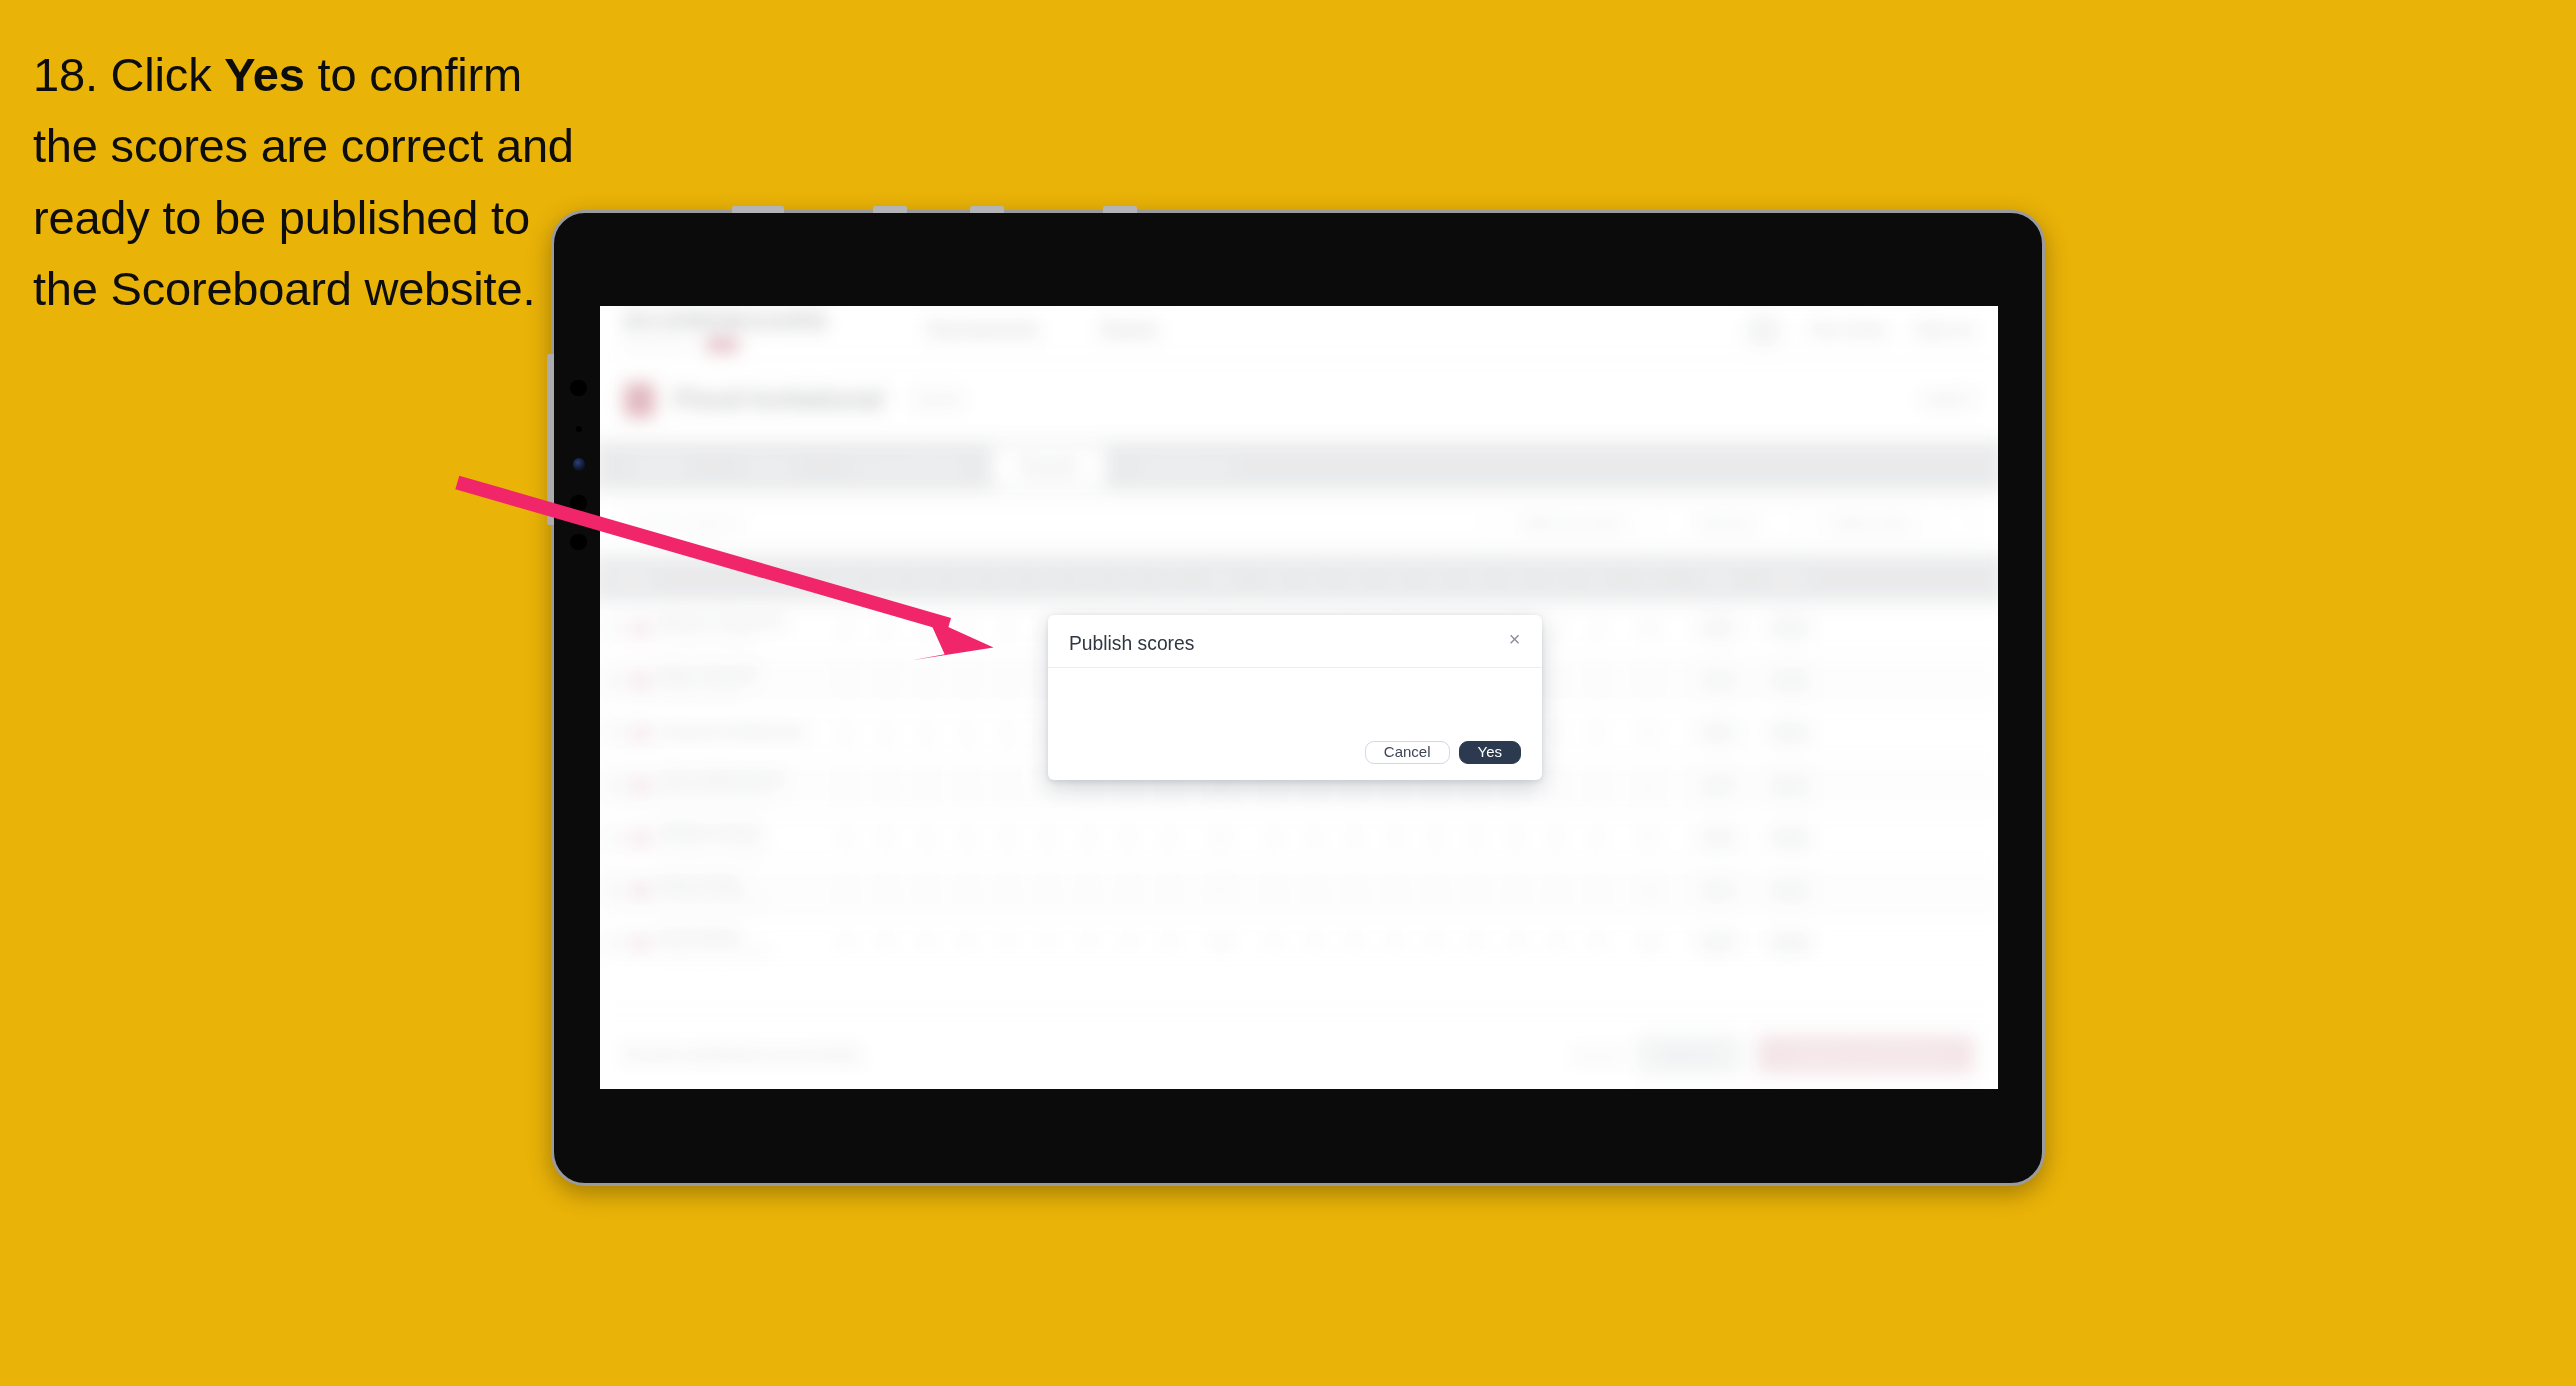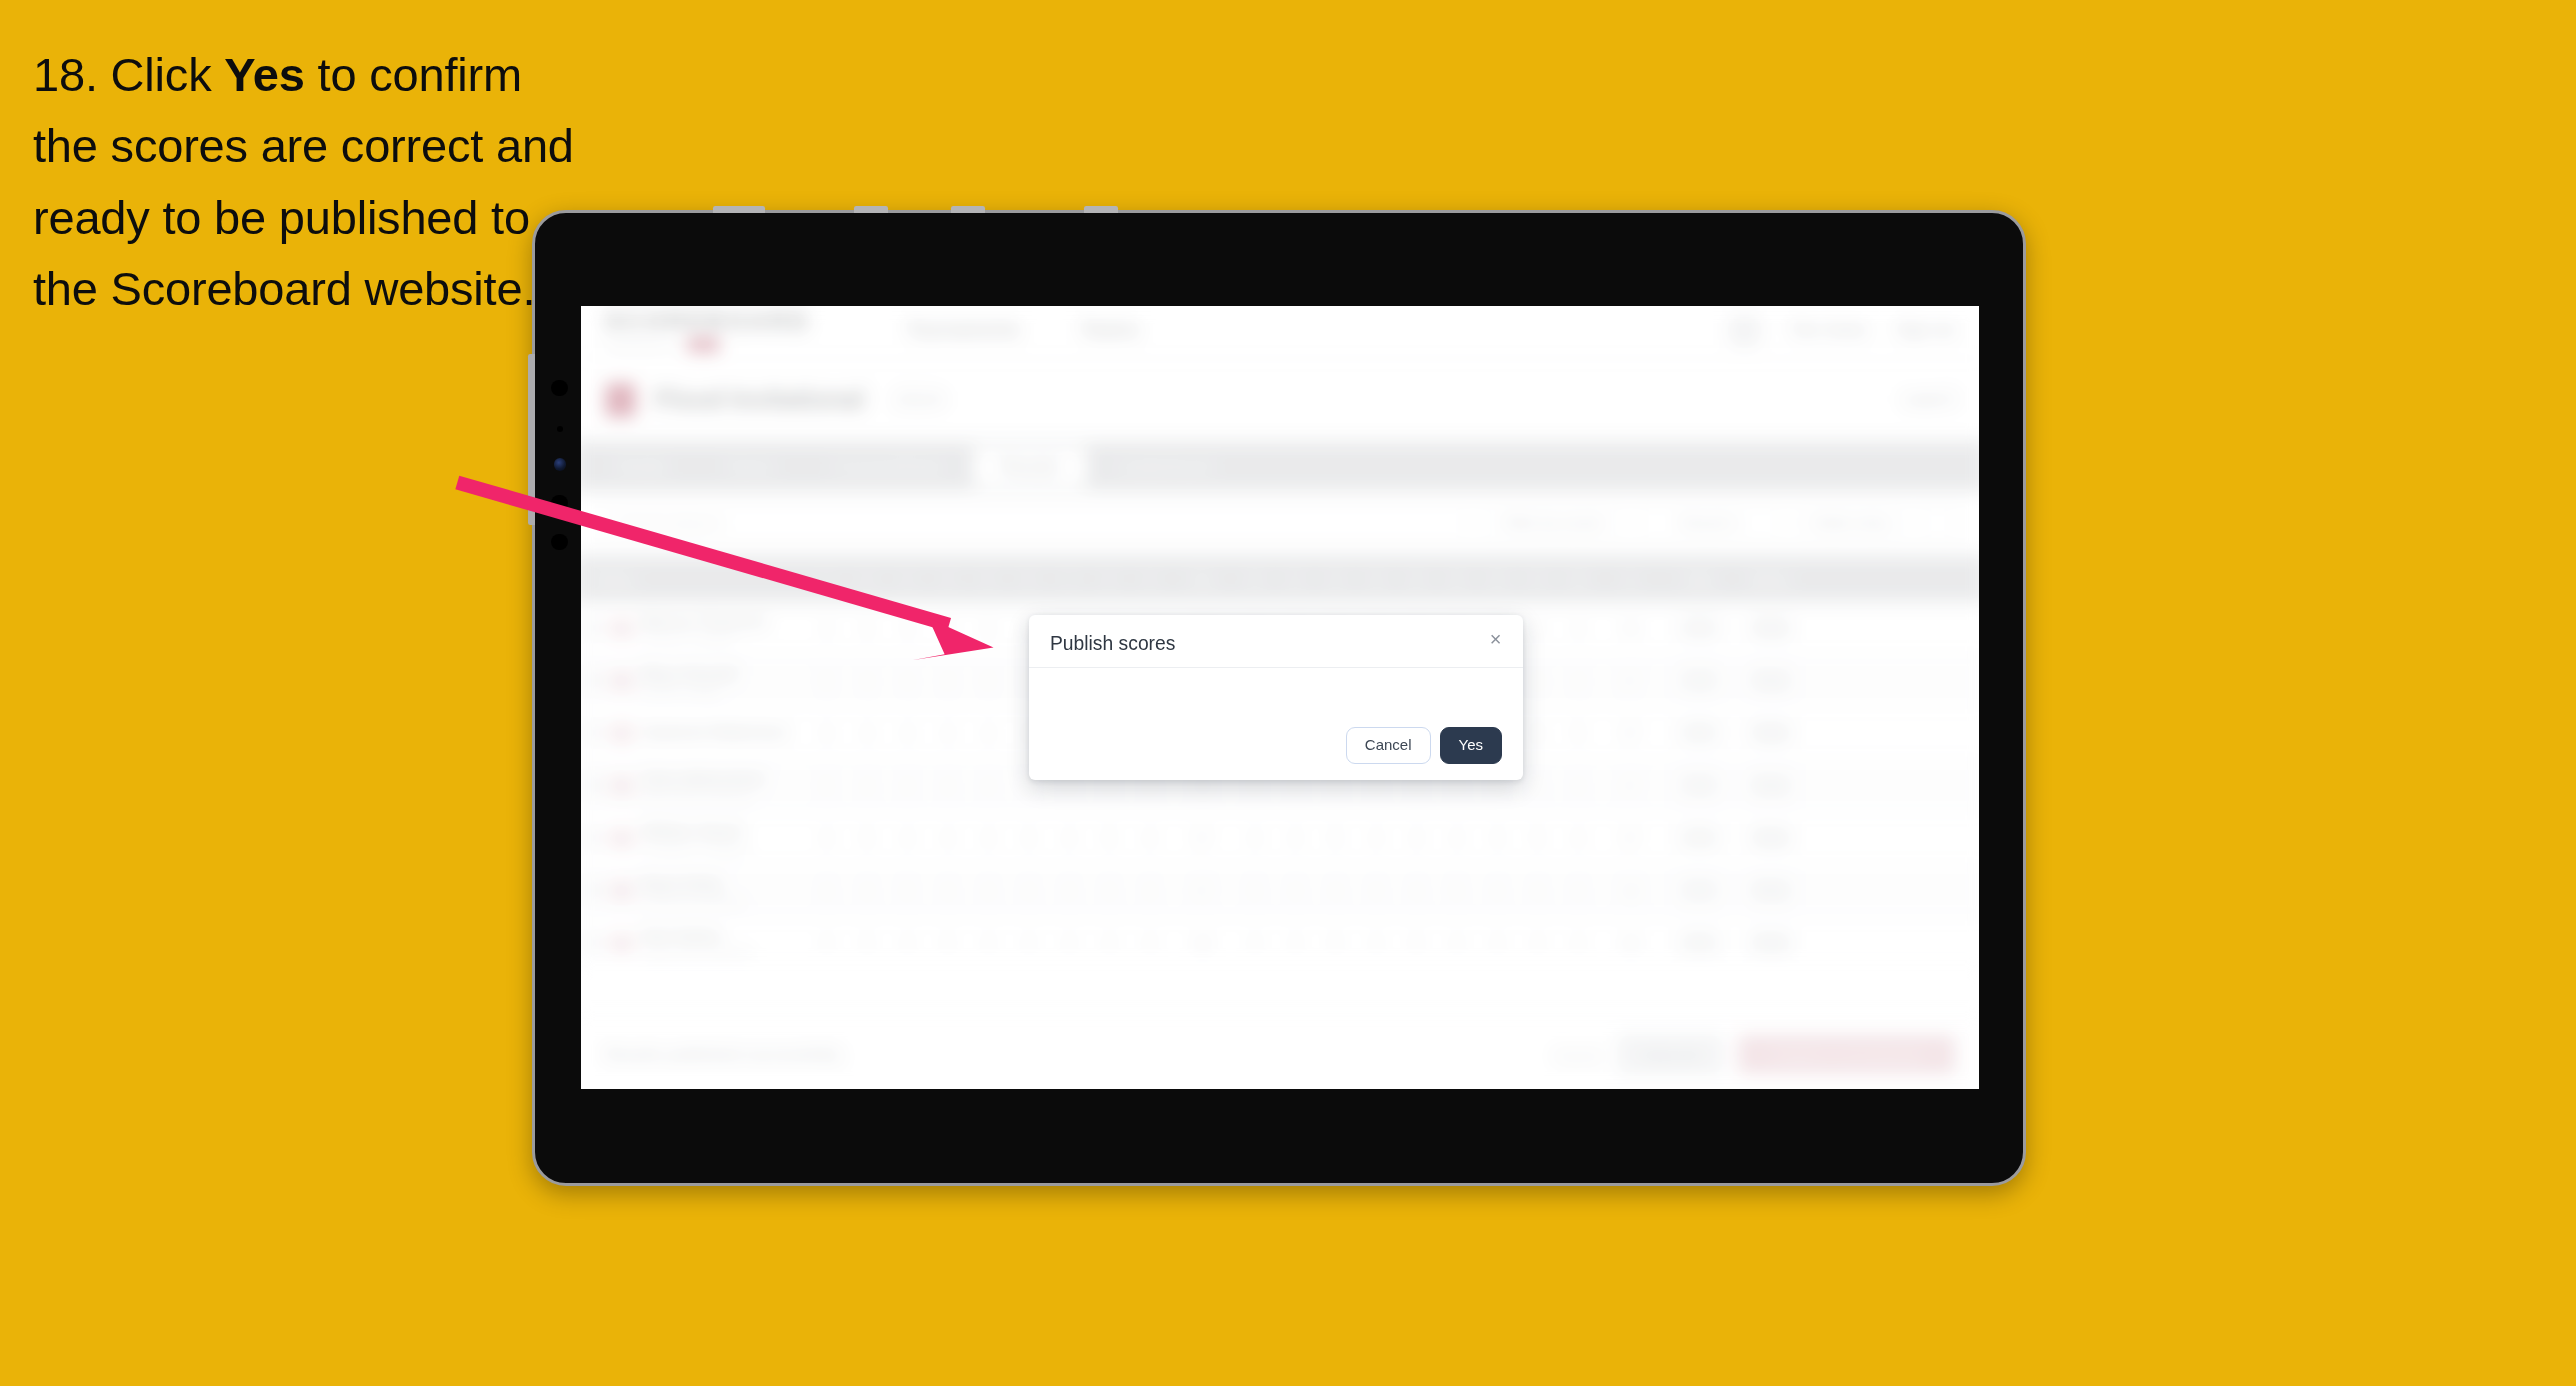--- a/index.html
+++ b/index.html
@@ -39,21 +39,21 @@
     left: 430px;
     top: 438px;
     width: 616px;
     height: 237px;
     pointer-events: none;
   }
 
   
   #tablet {
     position: absolute;
-    left: 532px;
+    left: 551px;
     top: 210px;
     width: 1494px;
     height: 976px;
     background: #0b0b0b;
     border-radius: 34px;
     border: 3.7px solid #9b9b9d;
     box-shadow: 0 7.4px 25px rgba(0,0,0,0.30);
   }
   
   .edge-nub {
@@ -281,21 +281,21 @@
     margin-top: auto;
     padding: 0 21px 16.3px 21px;
     display: flex;
     justify-content: flex-end;
     gap: 9px;
   }
   .btn {
     font-family: "Liberation Sans", sans-serif;
     font-size: 15px;
     border-radius: 9px;
-    padding: 9px 18px;
+    padding: 2px 18px;
     cursor: pointer;
     line-height: 1.1;
   }
   #btn-cancel {
     background: #ffffff;
     border: 0.7px solid #ccd9ef;
     color: #3d4754;
   }
   #btn-yes {
     background: #2c3a4f;

